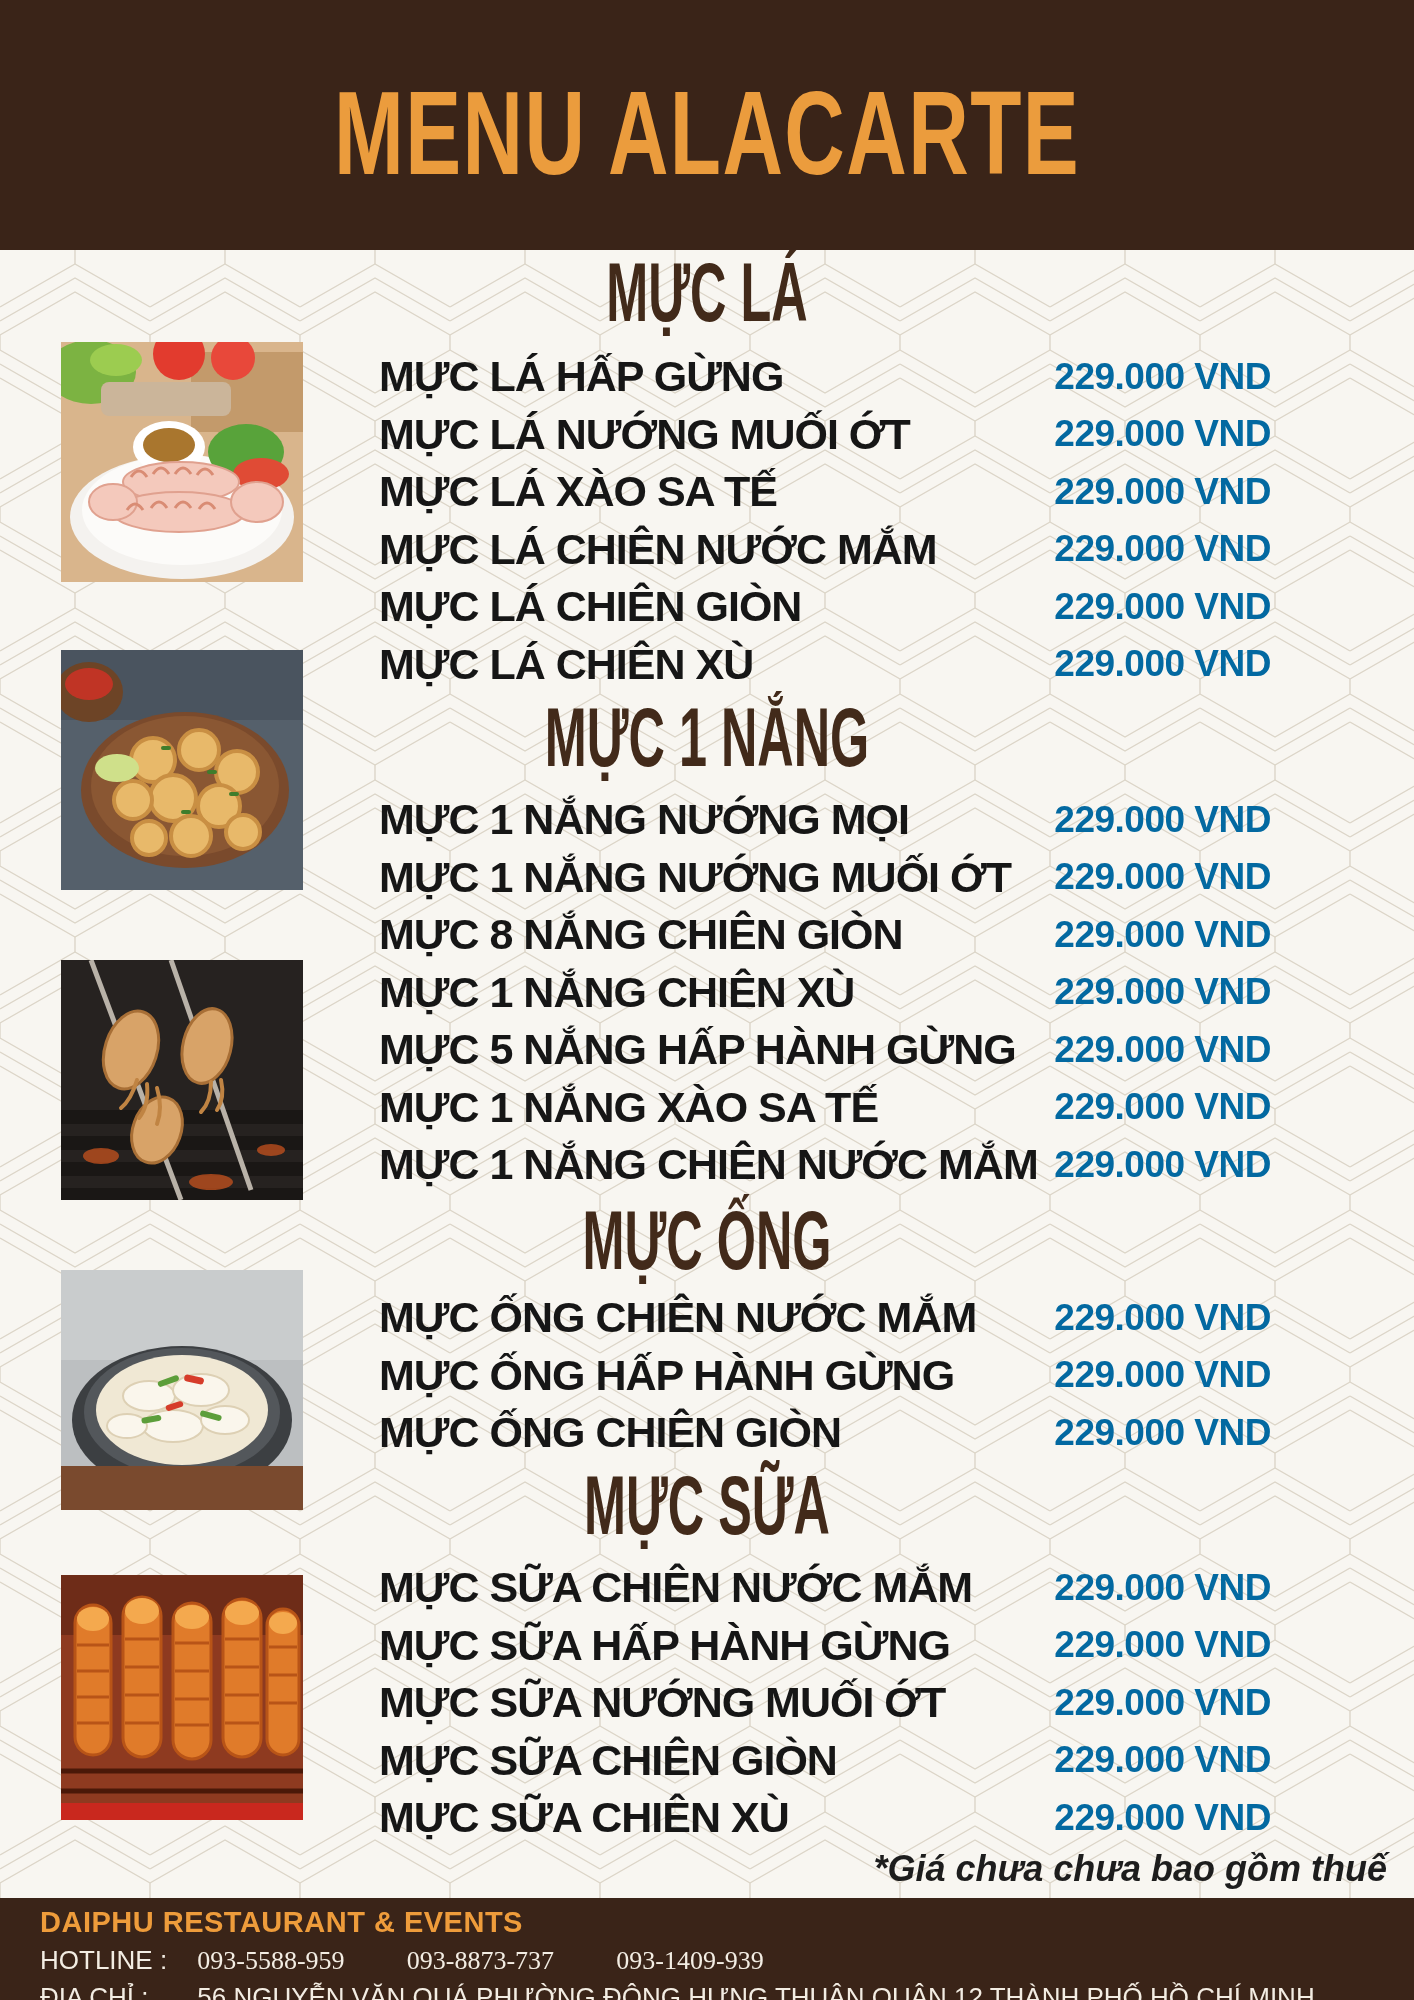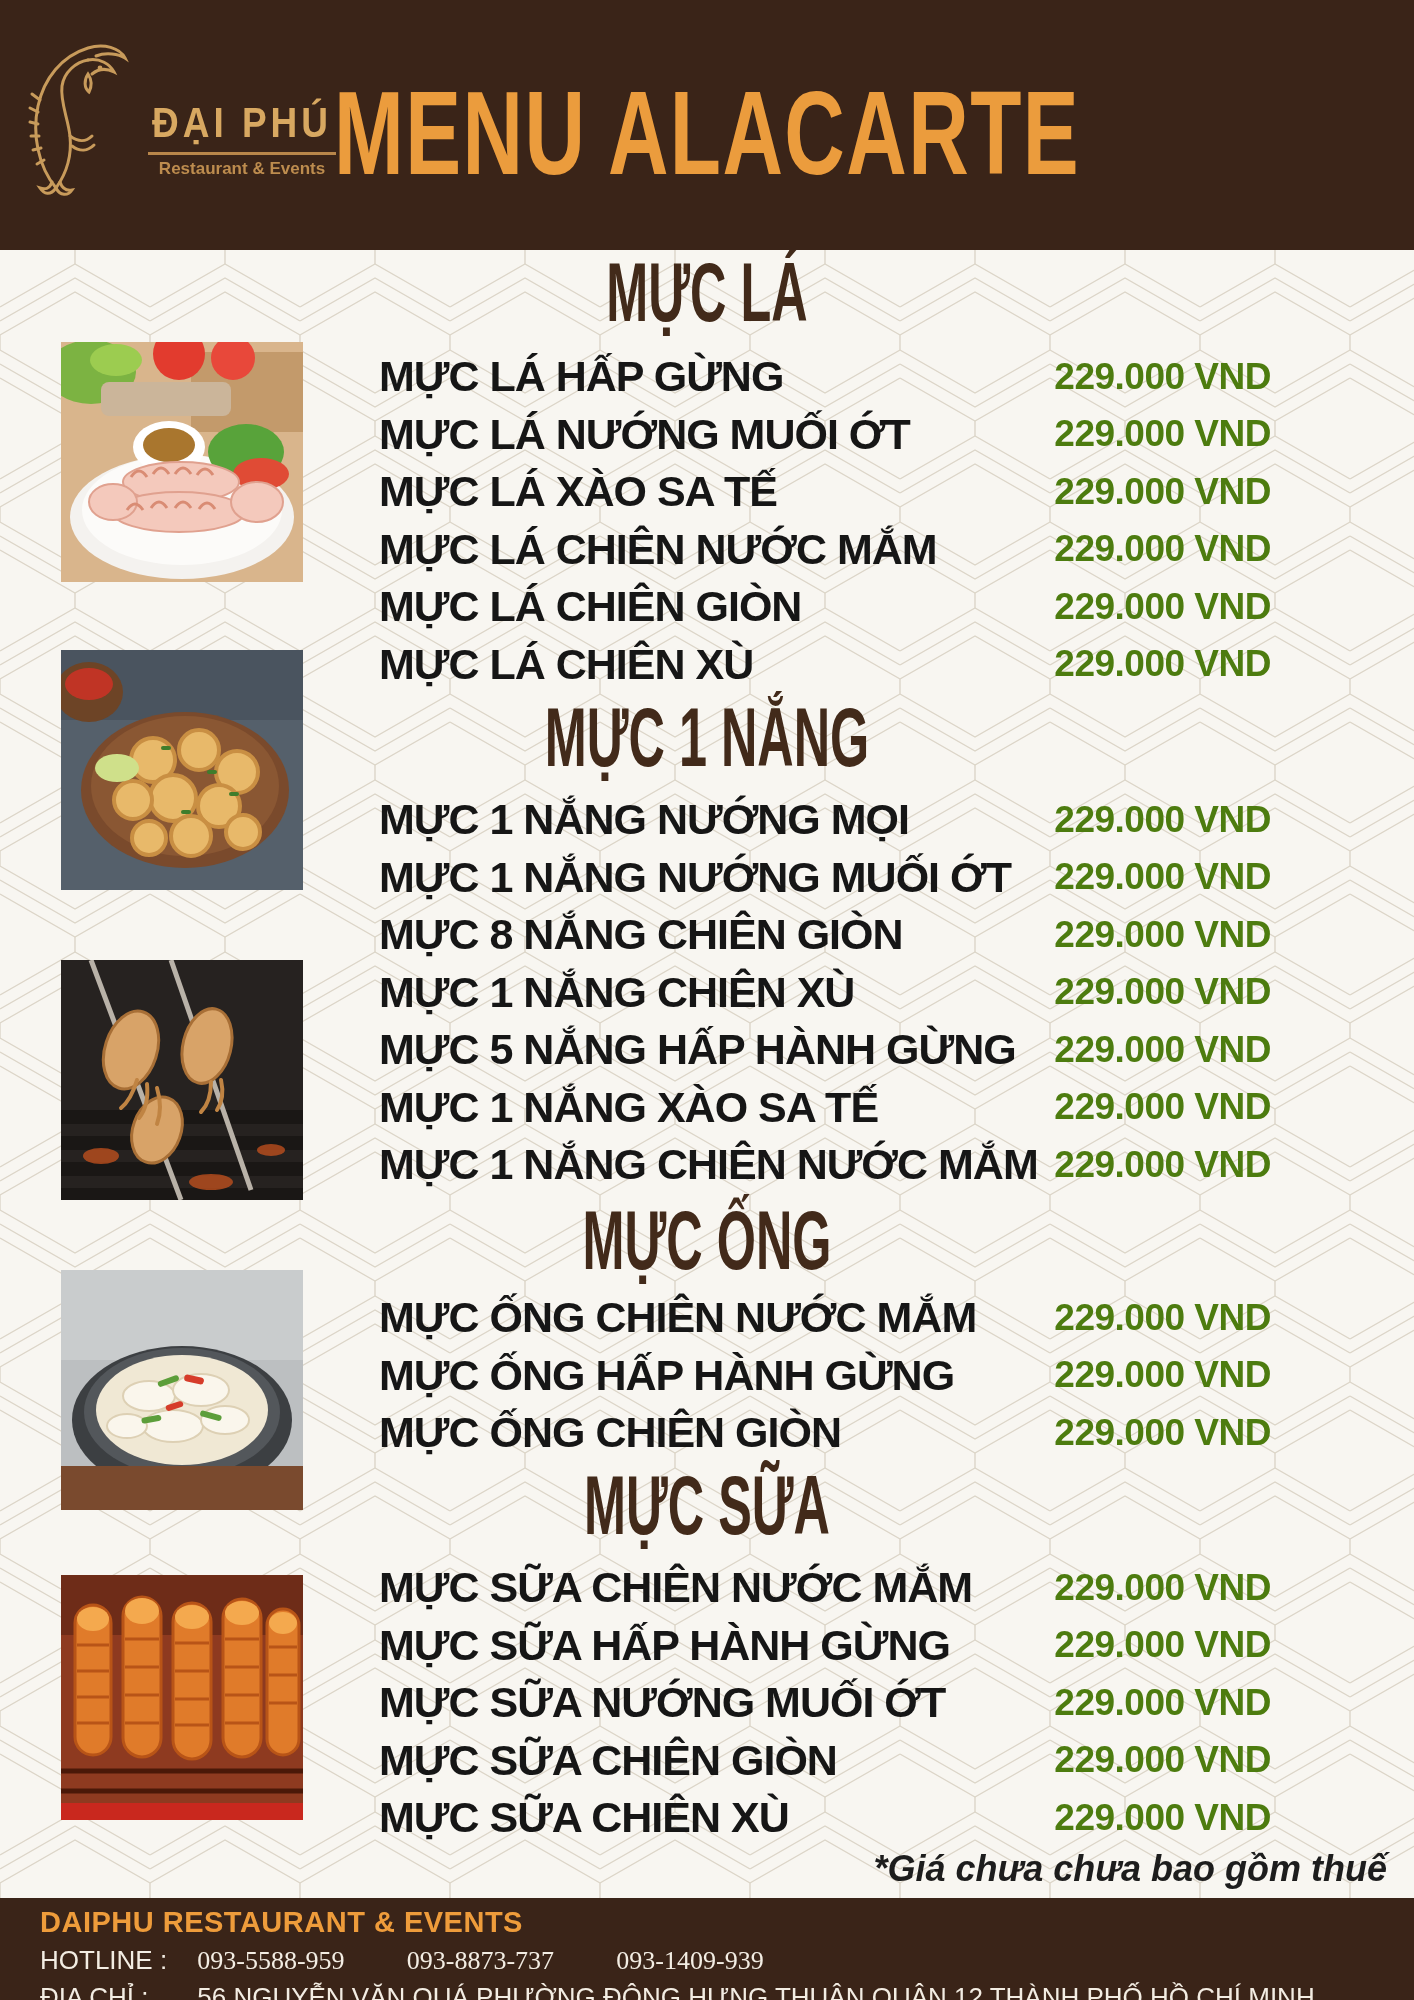--- a/index.html
+++ b/index.html
@@ -37,21 +37,21 @@
     position:absolute;left:0;width:1414px;text-align:center;z-index:2;
     font-size:84px;font-weight:bold;color:#422a1a;line-height:80px;
     transform:scaleX(0.60);transform-origin:50% 50%;white-space:nowrap;
   }
   .items{position:absolute;left:379px;width:892px;z-index:2;}
   .row{height:57.5px;display:flex;justify-content:space-between;align-items:center;}
   .iname{
     font-size:43px;font-weight:bold;color:#161616;letter-spacing:-1px;white-space:nowrap;
   }
   .iprice{
-    font-size:37px;font-weight:bold;color:#4d7c0f;letter-spacing:-0.5px;white-space:nowrap;
+    font-size:37px;font-weight:bold;color:#0369a1;letter-spacing:-0.5px;white-space:nowrap;
   }
 
   .note{
     position:absolute;right:27px;top:1848px;z-index:2;
     font-size:36px;font-weight:bold;font-style:italic;color:#1d1d1d;white-space:nowrap;
   }
 
   
   .footer{
     position:absolute;left:0;top:1898px;width:1414px;height:114px;
@@ -86,40 +86,20 @@
         <path d="M0,6 L0,-9"></path>
         <path d="M150,6 L150,-9"></path>
       </g>
     </pattern>
   </defs>
   <rect x="0" y="0" width="1414" height="2000" fill="#f8f6f1"></rect>
   <rect x="0" y="0" width="1414" height="2000" fill="url(#weave)"></rect>
 </svg>
 
 <div class="header">
-  <div class="logo">
-    <svg class="logo-fish" viewBox="0 0 110 160" xmlns="http://www.w3.org/2000/svg">
-      <g fill="none" stroke="#c89b5b" stroke-width="3" stroke-linecap="round">
-        <path d="M30,150 C12,128 6,96 12,68 C18,40 36,18 62,10 C78,5 94,10 99,20 C93,16 80,14 70,18"></path>
-        <path d="M30,150 C40,136 46,118 44,98 C42,80 34,64 36,48 C38,34 50,24 62,22"></path>
-        <path d="M62,22 C74,20 84,26 88,34 C80,30 72,31 66,36"></path>
-        <path d="M14,62 L6,56 M12,74 L4,70 M12,86 L4,84 M13,98 L5,98 M15,110 L7,112 M18,122 L11,126"></path>
-        <path d="M30,150 C24,158 18,156 14,150 C20,152 24,150 26,144"></path>
-        <path d="M30,150 C34,158 42,158 46,152 C40,153 36,150 34,144"></path>
-        <path d="M44,98 C52,104 60,104 66,98 M46,108 C54,114 62,113 68,107"></path>
-        <path d="M62,36 C58,42 58,50 63,54 C66,48 66,42 62,36 Z"></path>
-        <circle cx="74" cy="30" r="2.4" fill="#c89b5b" stroke="none"></circle>
-      </g>
-    </svg>
-    <div class="logo-text">
-      <span class="brand-name">ĐẠI PHÚ</span>
-      <div class="brand-rule"></div>
-      <div class="brand-tagline">Restaurant &amp; Events</div>
-    </div>
-  </div>
   <div class="menu-title">MENU ALACARTE</div>
 </div>
 
 <div class="section-title" style="top:252px">MỰC LÁ</div>
 <div class="items" style="top:348px">
   <div class="row">
     <span class="iname">MỰC LÁ HẤP GỪNG</span>
     <span class="iprice">229.000 VND</span>
   </div>
   <div class="row">

